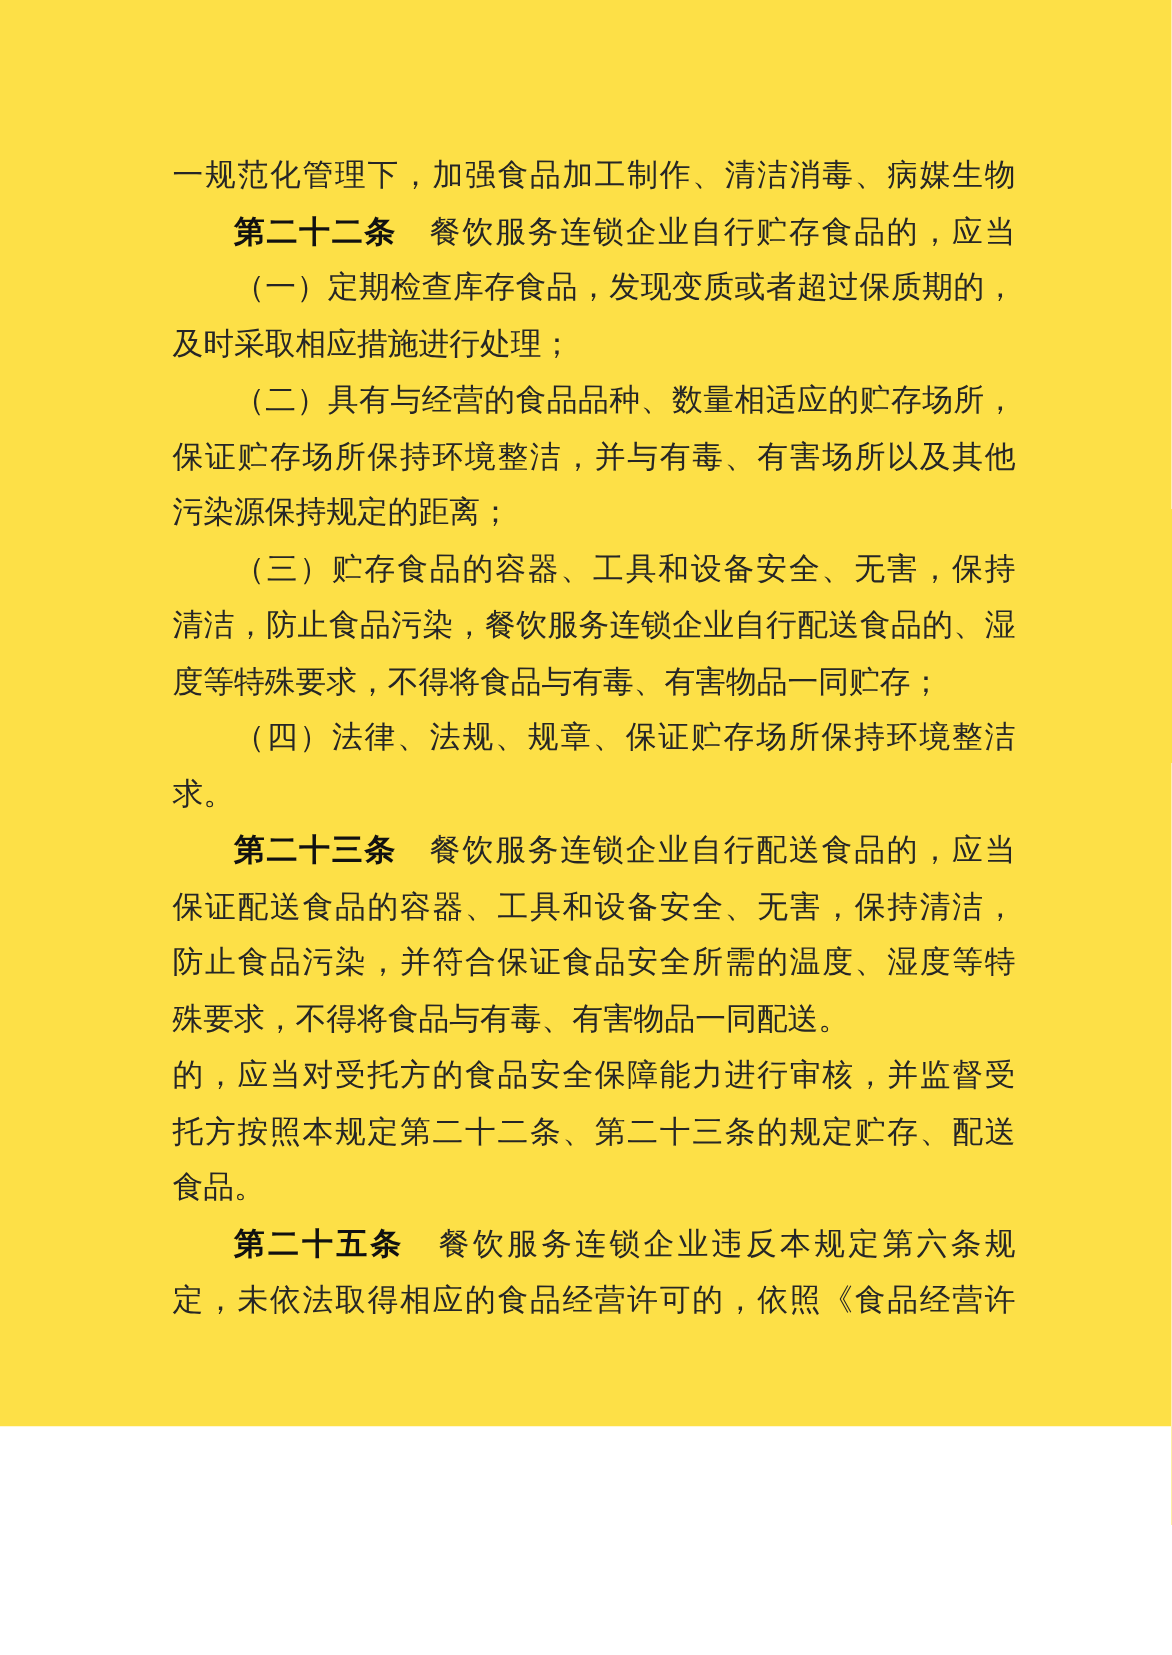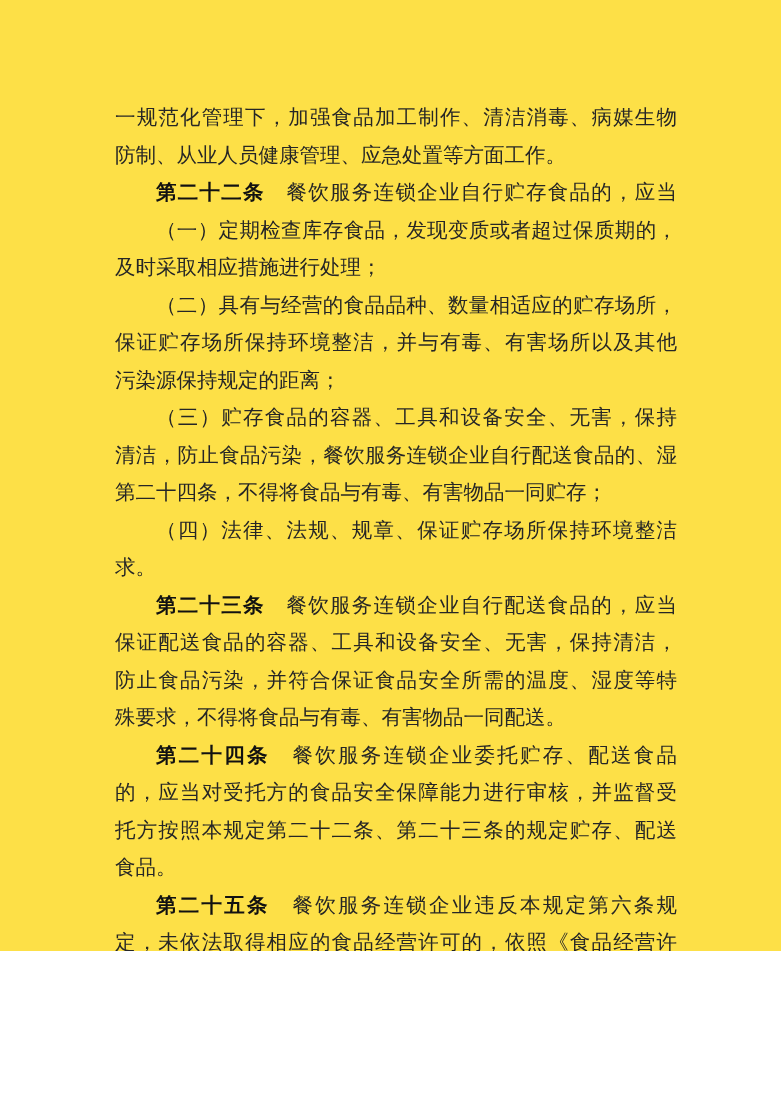--- a/index.html
+++ b/index.html
@@ -52,37 +52,35 @@
     text-align: right;
     line-height: 24px;
   }
 </style>
 </head>
 <body>
 
 <div class="page">
   <div class="text-block">
       <div class="line"><span>一规范化管理下，加强食品加工制作、清洁消毒、病媒生物</span></div>
-      <div class="line para-end"><span>防制、从业人员健康管理、应急处置等方面工作。</span></div>
       <div class="line indent"><b>第二十二条</b><span>　餐饮服务连锁企业自行贮存食品的，应当</span></div>
       <div class="line indent"><span>（一）定期检查库存食品，发现变质或者超过保质期的，</span></div>
       <div class="line para-end"><span>及时采取相应措施进行处理；</span></div>
       <div class="line indent"><span>（二）具有与经营的食品品种、数量相适应的贮存场所，</span></div>
       <div class="line"><span>保证贮存场所保持环境整洁，并与有毒、有害场所以及其他</span></div>
       <div class="line para-end"><span>污染源保持规定的距离；</span></div>
       <div class="line indent"><span>（三）贮存食品的容器、工具和设备安全、无害，保持</span></div>
       <div class="line"><span>清洁，防止食品污染，餐饮服务连锁企业自行配送食品的、湿</span></div>
-      <div class="line para-end"><span>第二十四条，不得将食品与有毒、有害物品一同贮存；</span></div>
+      <div class="line para-end"><span>度等特殊要求，不得将食品与有毒、有害物品一同贮存；</span></div>
       <div class="line indent"><span>（四）法律、法规、规章、保证贮存场所保持环境整洁</span></div>
       <div class="line para-end"><span>求。</span></div>
       <div class="line indent"><b>第二十三条</b><span>　餐饮服务连锁企业自行配送食品的，应当</span></div>
       <div class="line"><span>保证配送食品的容器、工具和设备安全、无害，保持清洁，</span></div>
       <div class="line"><span>防止食品污染，并符合保证食品安全所需的温度、湿度等特</span></div>
       <div class="line para-end"><span>殊要求，不得将食品与有毒、有害物品一同配送。</span></div>
-      <div class="line indent"><b>第二十四条</b><span>　餐饮服务连锁企业委托贮存、配送食品</span></div>
       <div class="line"><span>的，应当对受托方的食品安全保障能力进行审核，并监督受</span></div>
       <div class="line"><span>托方按照本规定第二十二条、第二十三条的规定贮存、配送</span></div>
       <div class="line para-end"><span>食品。</span></div>
       <div class="line indent"><b>第二十五条</b><span>　餐饮服务连锁企业违反本规定第六条规</span></div>
       <div class="line"><span>定，未依法取得相应的食品经营许可的，依照《食品经营许</span></div>
     </div>
   <div class="page-number">— 8 —</div>
 </div>
 
 </body></html>

